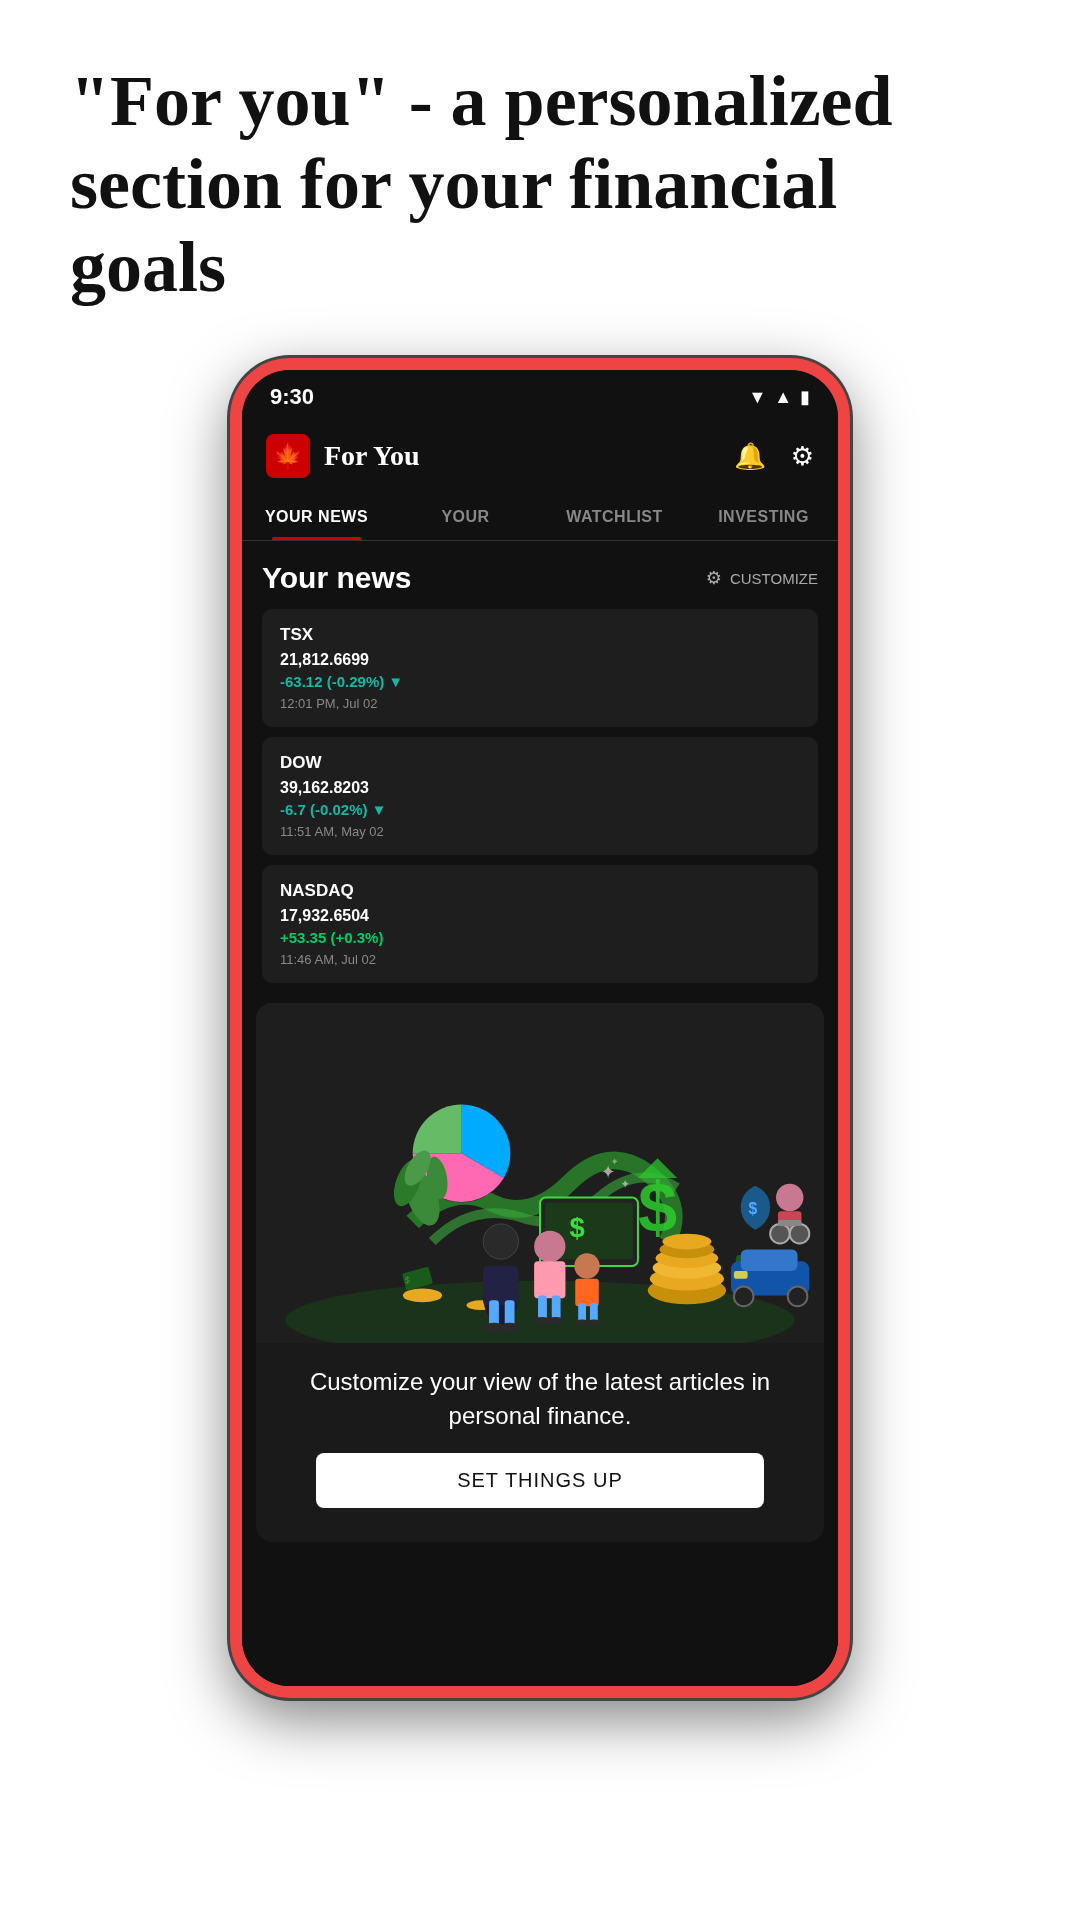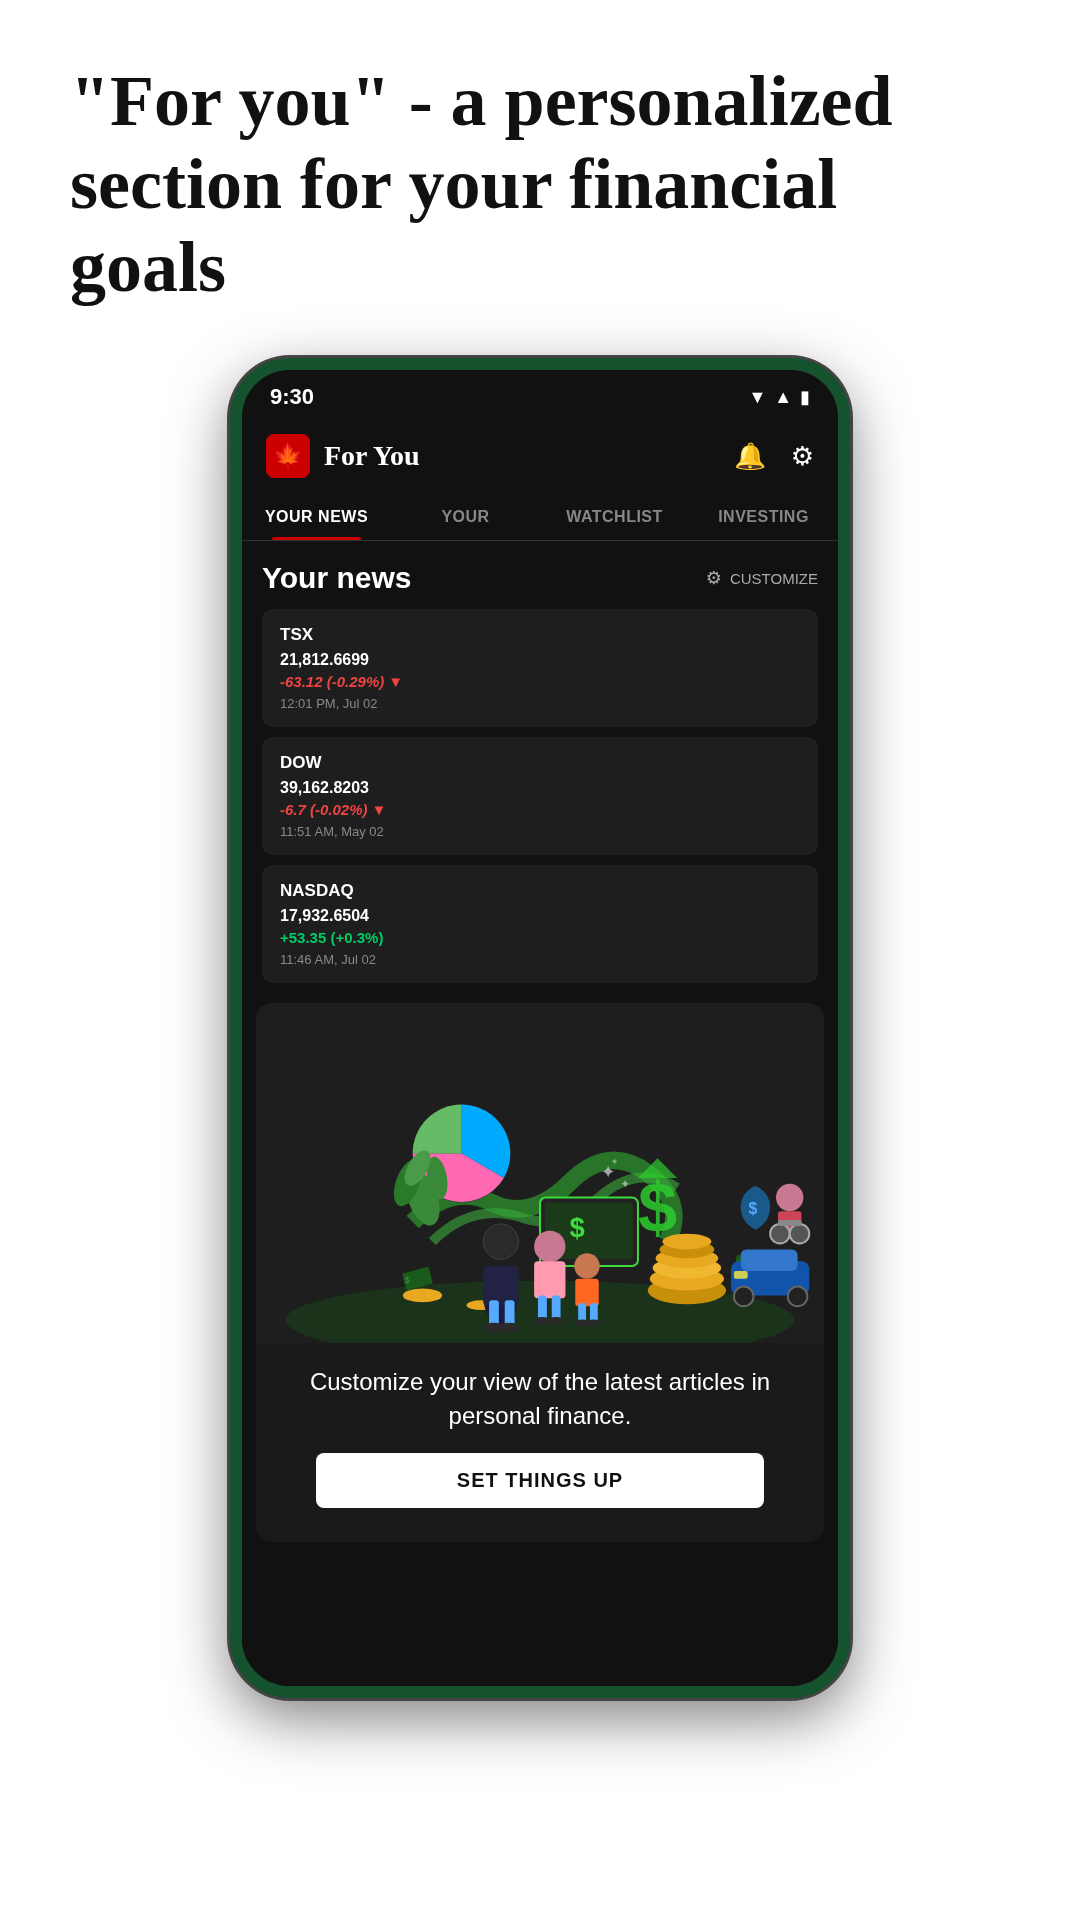--- a/index.html
+++ b/index.html
@@ -28,21 +28,21 @@
       display: flex;
       justify-content: center;
       align-items: flex-start;
       padding-top: 10px;
     }
     .phone-frame {
       width: 620px;
       height: 1340px;
       background: #1a1a1a;
       border-radius: 60px;
-      border: 12px solid #14532d;
+      border: 12px solid #ef4444;
       box-shadow: 0 0 0 3px #444, 0 20px 60px rgba(0,0,0,0.5);
       overflow: hidden;
       position: relative;
       display: flex;
       flex-direction: column;
     }
 
     
     .phone-status-bar {
       background: #111111;
@@ -227,21 +227,21 @@
     }
     .market-change {
       font-size: 15px;
       font-weight: 600;
       font-family: Arial, sans-serif;
       margin-bottom: 6px;
       display: flex;
       align-items: center;
       gap: 4px;
     }
-    .market-change.negative { color: #ef4444; font-style: italic; }
+    .market-change.negative { color: #14b8a6; }
     .market-change.positive { color: #00cc66; }
     .market-time {
       color: #888888;
       font-size: 13px;
       font-family: Arial, sans-serif;
     }
 
     
     .illustration-card {
       margin: 0 14px 20px 14px;
@@ -277,21 +277,21 @@
       color: #ffffff;
       font-size: 24px;
       font-family: Arial, sans-serif;
       line-height: 1.4;
       margin-bottom: 20px;
     }
     .set-things-btn {
       background: #ffffff;
       color: #111111;
       font-size: 20px;
-      font-weight: 700;
+      font-weight: 400;
       font-family: Arial, sans-serif;
       letter-spacing: 1px;
       border: none;
       border-radius: 8px;
       padding: 16px 28px;
       margin-bottom: 24px;
       width: 88%;
       cursor: pointer;
     }
   </style>

